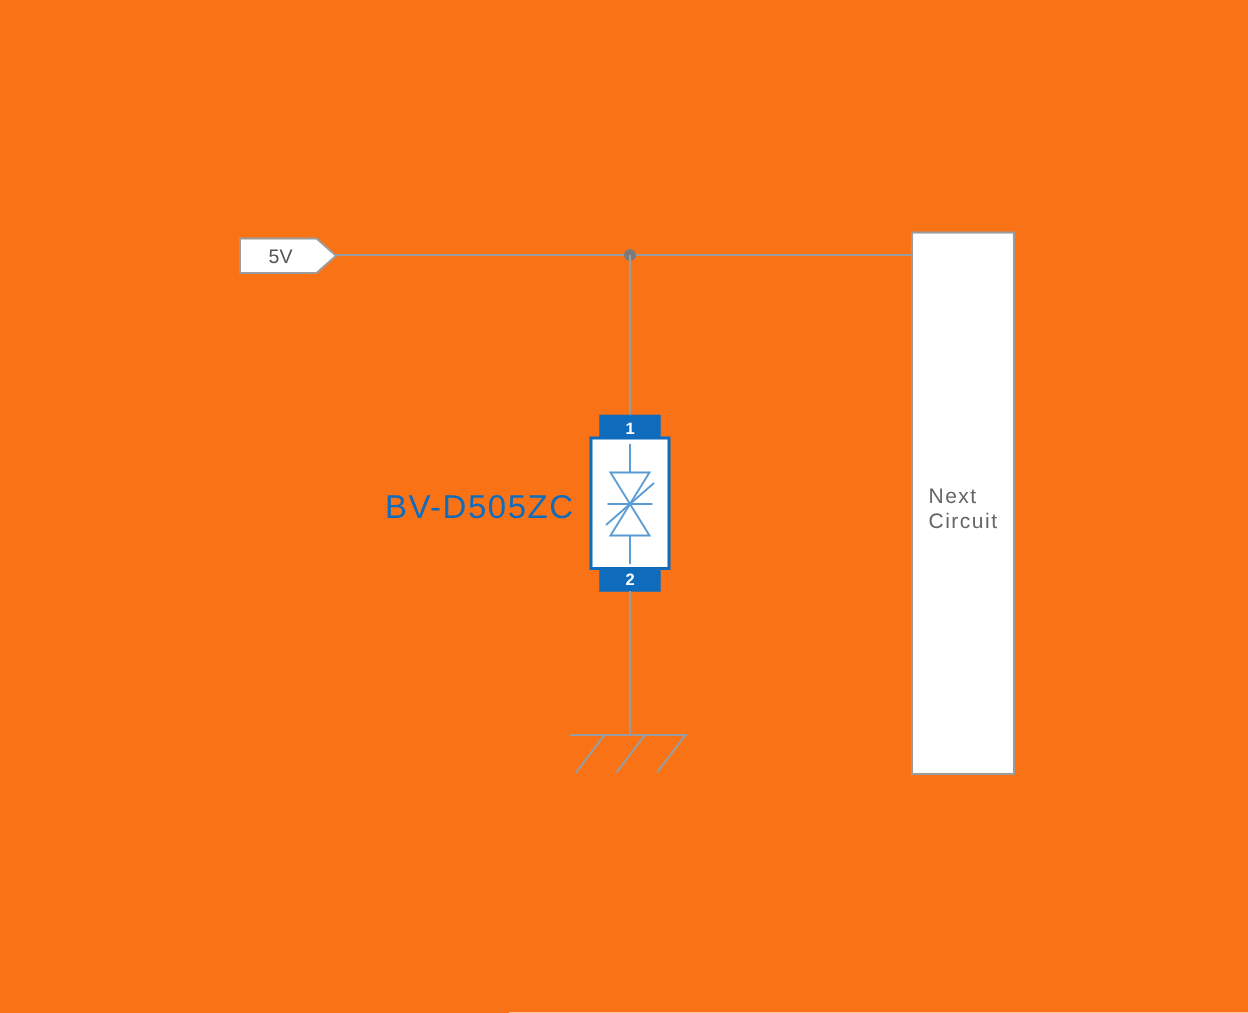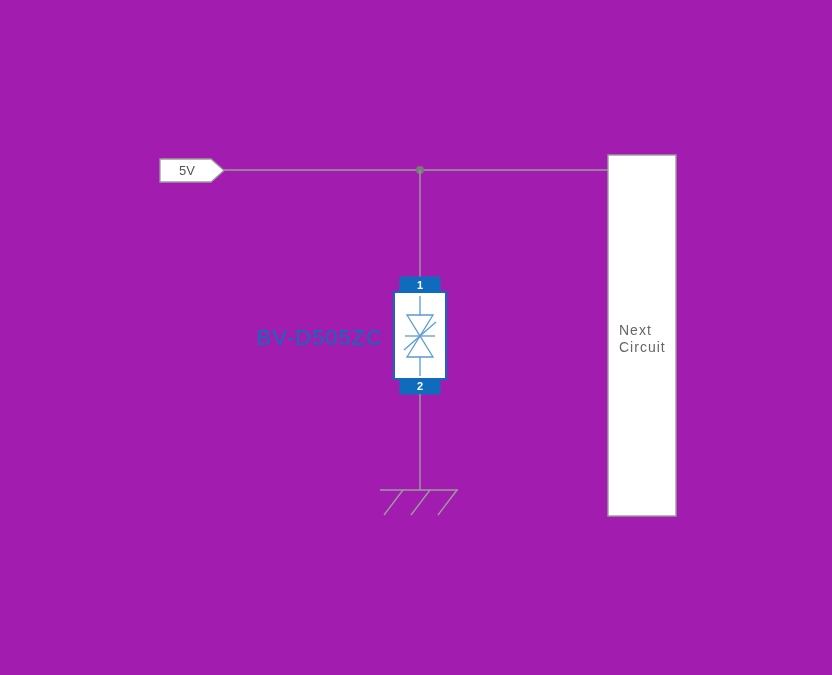--- a/index.html
+++ b/index.html
@@ -4,21 +4,21 @@
 <style>
   html, body {
     margin: 0;
     padding: 0;
     background: #ffffff;
   }
   .stage {
     position: relative;
     width: 832px;
     height: 675px;
-    background: #a21caf;
+    background: #f97316;
     font-family: "Liberation Sans", sans-serif;
     overflow: hidden;
   }
   svg { display: block; }
   .wire    { stroke: #9c9c9c; stroke-width: 1.4; fill: none; }
   .flag    { fill: #ffffff; stroke: #9c9c9c; stroke-width: 1.3; }
   .junction{ fill: #7a7a7a; stroke: none; }
   .box     { fill: #ffffff; stroke: #9c9c9c; stroke-width: 1.4; }
   .pin     { fill: #0f6cbd; stroke: #0f6cbd; stroke-width: 1; }
   .body    { fill: #ffffff; stroke: #0f6cbd; stroke-width: 2; }

